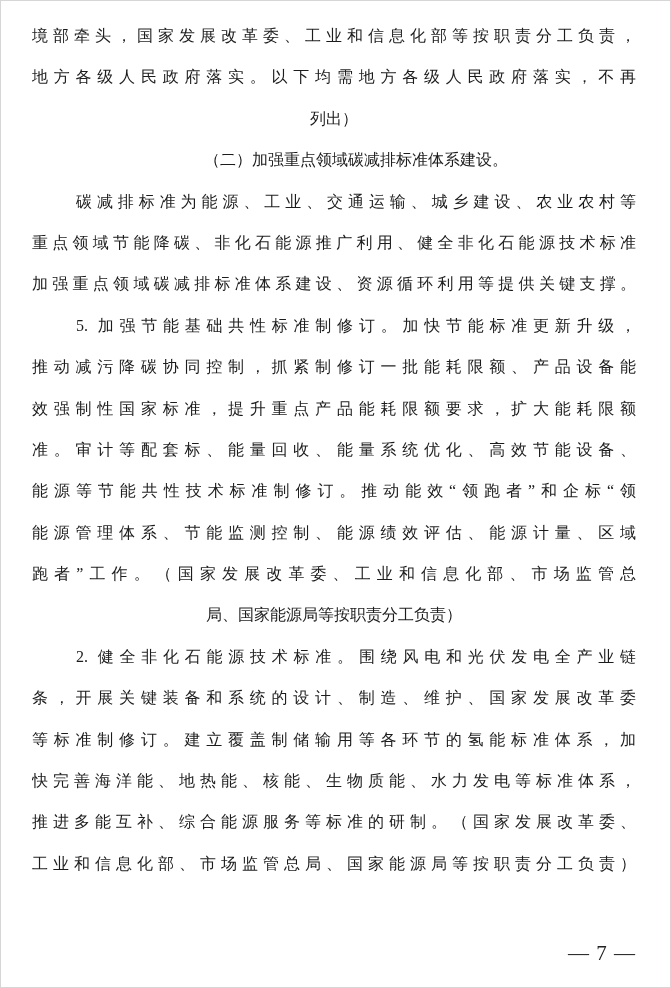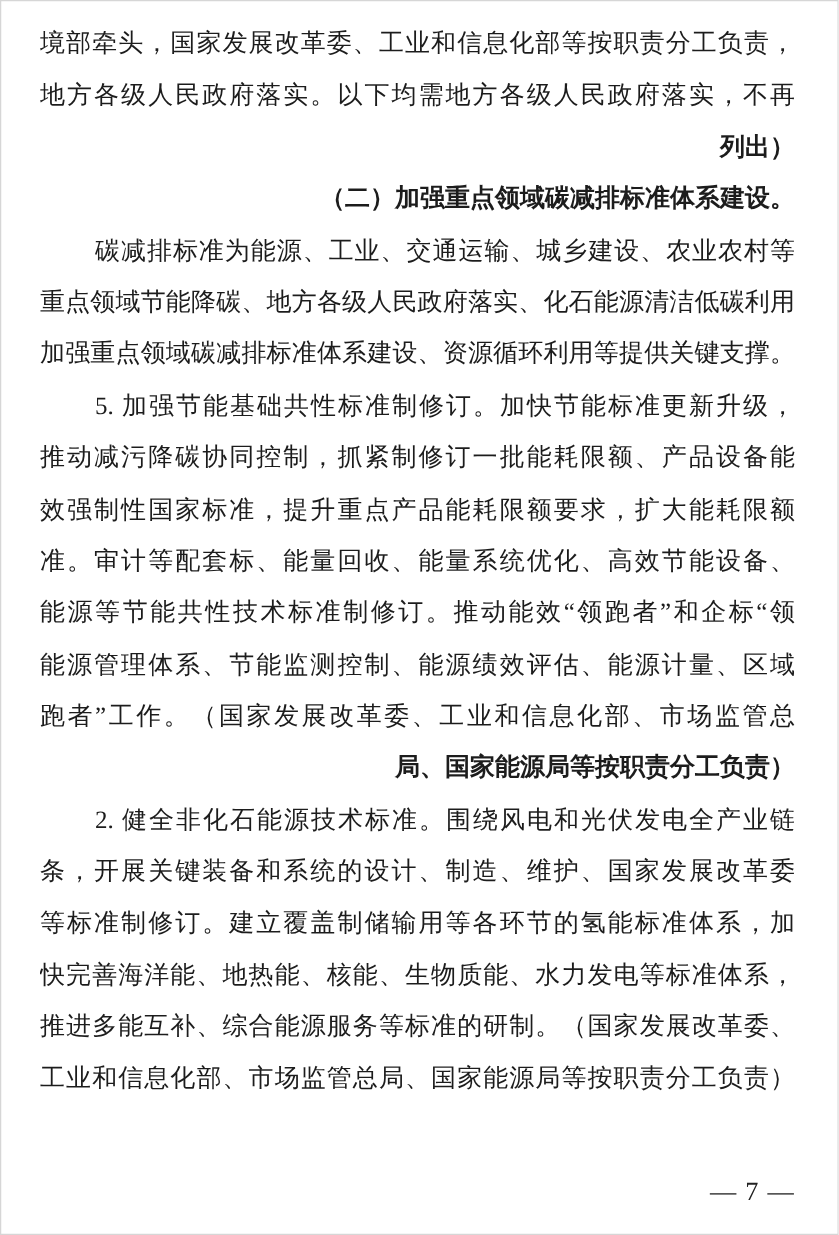--- a/index.html
+++ b/index.html
@@ -18,31 +18,30 @@
     font-family: "Liberation Serif", "DejaVu Serif", serif;
     color: #1c1c1c;
   }
   .text-block {
     position: absolute;
     left: 31px;
     right: 34px;
     top: 14px;
   }
   .line {
-    font-size: 20px;
+    font-size: 16px;
     height: 41.4px;
     line-height: 41.4px;
     text-align: justify;
     text-align-last: justify;
     overflow: hidden;
   }
   .line.no-justify {
-    text-align: right;
+    text-align: center;
     text-align-last: auto;
-    font-weight: bold;
   }
   .line.indent {
     padding-left: 44px;
   }
   .page-number {
     position: absolute;
     right: 34px;
     bottom: 22px;
     font-size: 21px;
     line-height: 24px;
@@ -54,21 +53,21 @@
 </head>
 <body>
 
 <div class="page">
   <div class="text-block" id="lines-container">
       <div class="line">境部牵头，国家发展改革委、工业和信息化部等按职责分工负责，</div>
       <div class="line">地方各级人民政府落实。以下均需地方各级人民政府落实，不再</div>
       <div class="line no-justify">列出）</div>
       <div class="line no-justify indent">（二）加强重点领域碳减排标准体系建设。</div>
       <div class="line indent">碳减排标准为能源、工业、交通运输、城乡建设、农业农村等</div>
-      <div class="line">重点领域节能降碳、地方各级人民政府落实、化石能源清洁低碳利用</div>
+      <div class="line">重点领域节能降碳、非化石能源推广利用、健全非化石能源技术标准</div>
       <div class="line">加强重点领域碳减排标准体系建设、资源循环利用等提供关键支撑。</div>
       <div class="line indent">5. 加强节能基础共性标准制修订。加快节能标准更新升级，</div>
       <div class="line">推动减污降碳协同控制，抓紧制修订一批能耗限额、产品设备能</div>
       <div class="line">效强制性国家标准，提升重点产品能耗限额要求，扩大能耗限额</div>
       <div class="line">准。审计等配套标、能量回收、能量系统优化、高效节能设备、</div>
       <div class="line">能源等节能共性技术标准制修订。推动能效“领跑者”和企标“领</div>
       <div class="line">能源管理体系、节能监测控制、能源绩效评估、能源计量、区域</div>
       <div class="line">跑者”工作。（国家发展改革委、工业和信息化部、市场监管总</div>
       <div class="line no-justify">局、国家能源局等按职责分工负责）</div>
       <div class="line indent">2. 健全非化石能源技术标准。围绕风电和光伏发电全产业链</div>

